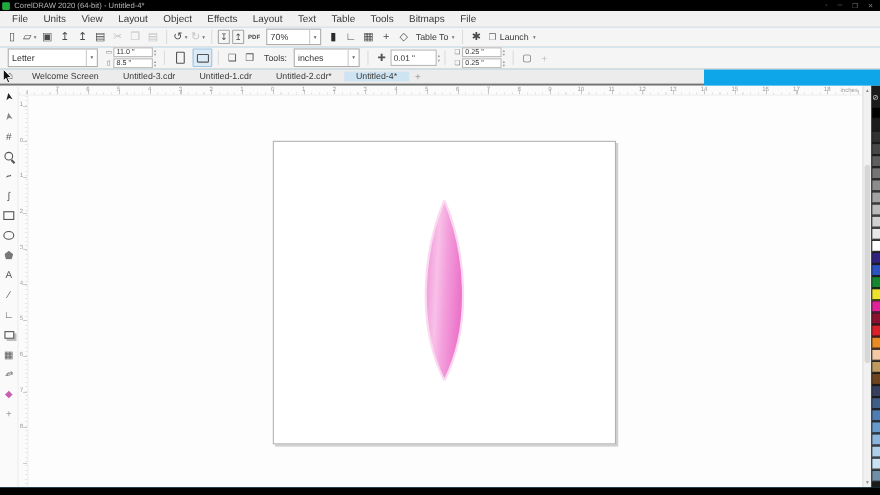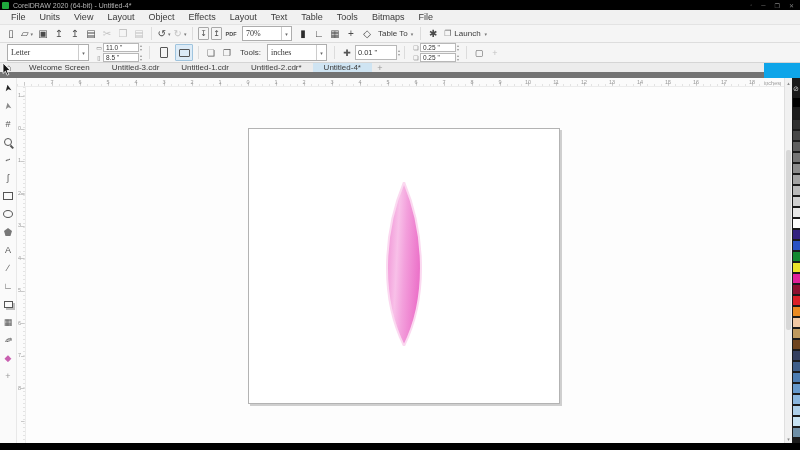--- a/index.html
+++ b/index.html
@@ -23,21 +23,21 @@
   .tbtn{min-width:14px;height:14px;display:flex;align-items:center;justify-content:center;
     font-size:10px;color:#4a4a4a;margin:0 1px;}
   .tbtn.disabled{color:#c3c3c3;}
   .has-dropdown::after{content:"▾";font-size:5px;color:#777;margin-left:2px;}
   .sep{width:1px;height:13px;background:#dcdcdc;margin:0 4px;flex:none;}
   [data-name="publish-pdf-button"]{font-size:5.5px;font-weight:bold;letter-spacing:0;}
   [data-name="import-button"],[data-name="export-button"]{border:1px solid #a8a8a8;height:11px;min-width:9px;font-size:8px;border-radius:1px;}
   [data-name="full-screen-preview-button"]{color:#2b2b2b;}
   .combo{display:flex;align-items:center;background:#fff;border:1px solid #adadad;height:13px;
     font-size:8px;color:#333;margin:0 3px;}
-  .combo .val{padding:0 3px;flex:1;white-space:nowrap;font-family:Liberation Serif, serif;}
+  .combo .val{padding:0 3px;flex:1;white-space:nowrap;}
   .combo .arrow{border-left:1px solid #ccc;width:9px;height:100%;display:flex;align-items:center;justify-content:center;font-size:5px;color:#666;}
   .zoom-combo{width:48px;}
   .snapto{display:flex;align-items:center;font-size:8px;color:#3a3a3a;margin:0 3px;}
   .snapto::after{content:"▾";font-size:5px;color:#777;margin-left:3px;}
   .launch{display:flex;align-items:center;font-size:8px;color:#3a3a3a;margin:0 3px;}
   .launch .licon{font-size:8px;color:#666;margin-right:3px;}
   .launch::after{content:"▾";font-size:5px;color:#777;margin-left:4px;}
   
   .propbar{position:absolute;left:0;top:43px;width:800px;height:20px;background:#f5f5f5;
     border-bottom:1px solid #d5d5d5;display:flex;align-items:center;box-sizing:border-box;padding-left:4px;font-size:8px;}
@@ -54,22 +54,22 @@
   .spin{display:flex;flex-direction:column;justify-content:center;margin-left:1px;color:#999;}
   .spin i{font-style:normal;font-size:4px;line-height:3.5px;}
   .orient{width:16px;height:15px;display:flex;align-items:center;justify-content:center;margin:0 1px;border:1px solid transparent;border-radius:1px;}
   .orient.active{background:#dcebf7;border-color:#9fc4de;}
   .orient .port{width:6px;height:9px;border:1px solid #555;border-radius:1px;}
   .orient .land{width:9px;height:6px;border:1px solid #555;border-radius:1px;}
   .pbicon{min-width:14px;height:14px;display:flex;align-items:center;justify-content:center;font-size:9px;color:#555;margin:0 1px;}
   .pbicon.disabled{color:#c3c3c3;}
   .plabel{color:#3a3a3a;margin:0 3px 0 5px;}
   
-  .tabbar{position:absolute;left:0;top:63px;width:764px;height:15px;background:#ececec;
-    border-bottom:6px solid #737373;display:flex;align-items:stretch;box-sizing:border-box;font-size:8px;color:#3a3a3a;}
+  .tabbar{position:absolute;left:0;top:63px;width:640px;height:15px;background:#ececec;
+    border-bottom:2px solid #737373;display:flex;align-items:stretch;box-sizing:border-box;font-size:8px;color:#3a3a3a;}
   .home-btn{width:18px;display:flex;align-items:center;justify-content:center;font-size:10px;color:#444;}
   .tab{padding:0 11px;display:flex;align-items:center;white-space:nowrap;}
   .tab.active{background:#cfe4f2;}
   .new-tab{width:16px;display:flex;align-items:center;justify-content:center;color:#999;font-size:9px;}
   
   .main{position:absolute;left:0;top:78px;width:800px;height:365px;background:#fdfdfd;}
   .toolbox{position:absolute;left:0;top:0;bottom:0;width:17px;background:#fafafa;
     border-right:1px solid #e8e8e8;display:flex;flex-direction:column;align-items:center;box-sizing:border-box;padding-top:1px;}
   .tool{width:16px;height:18px;display:flex;align-items:center;justify-content:center;
     font-size:9px;color:#555;position:relative;flex:none;}

